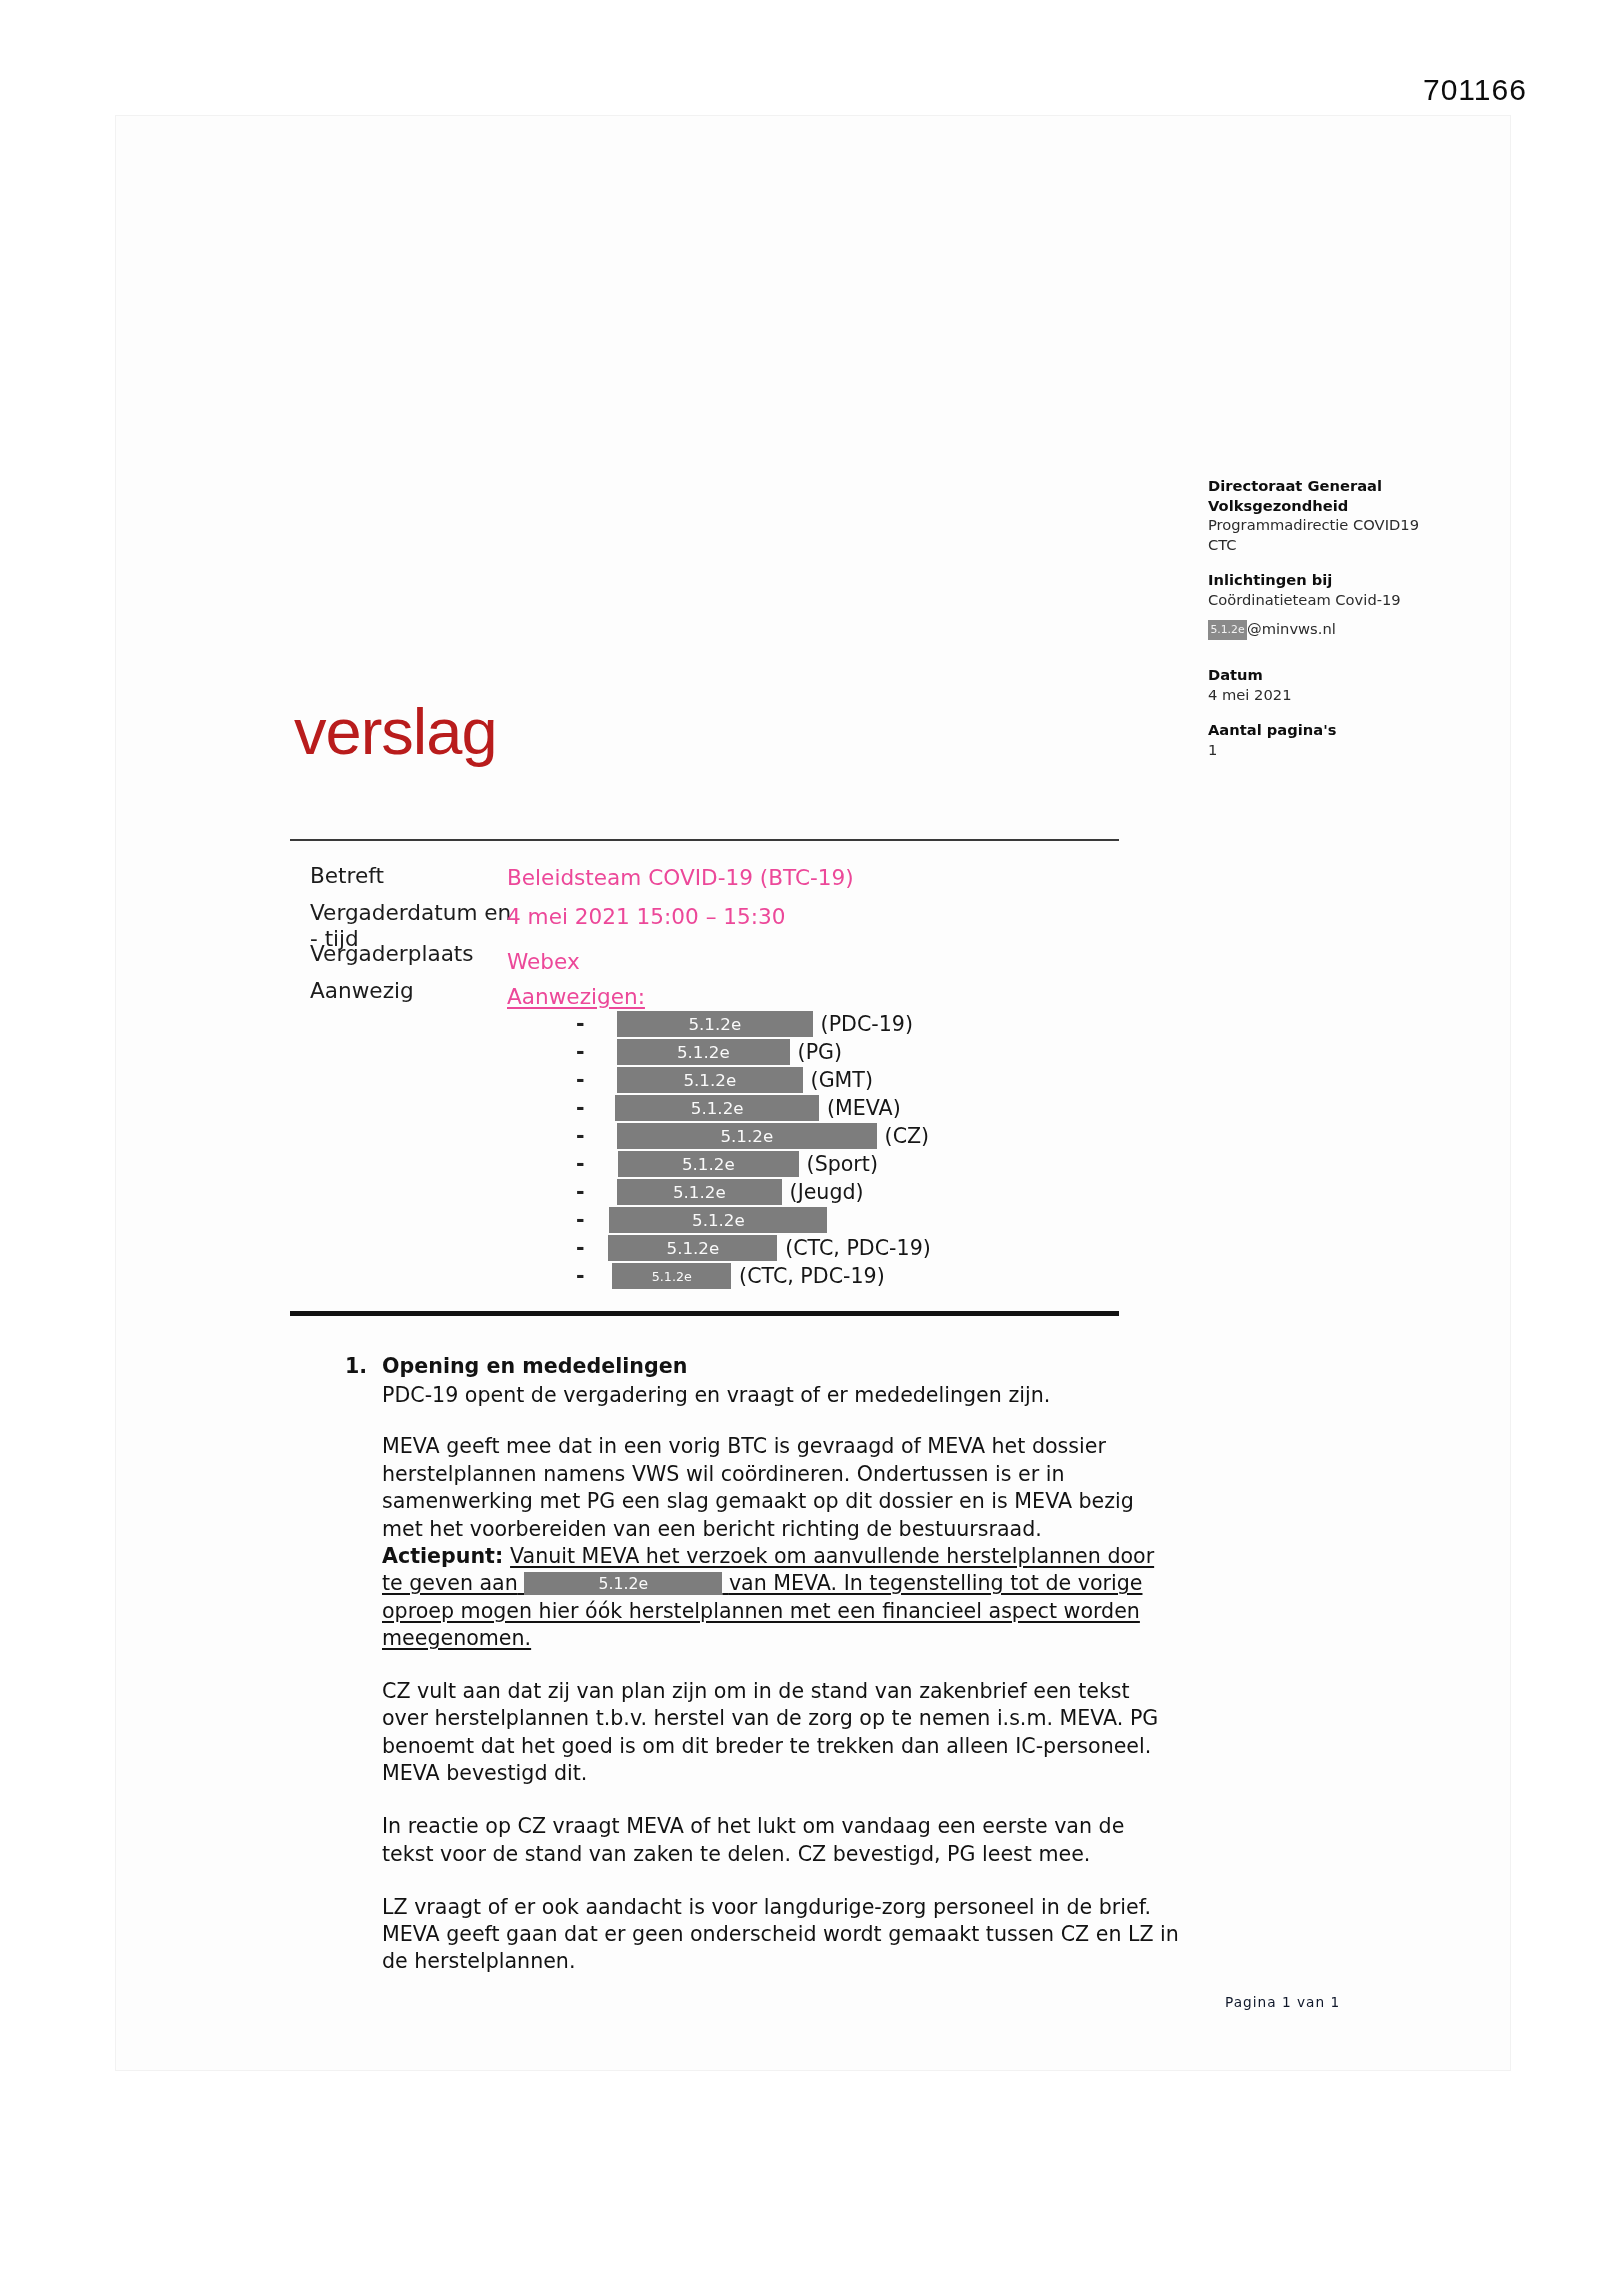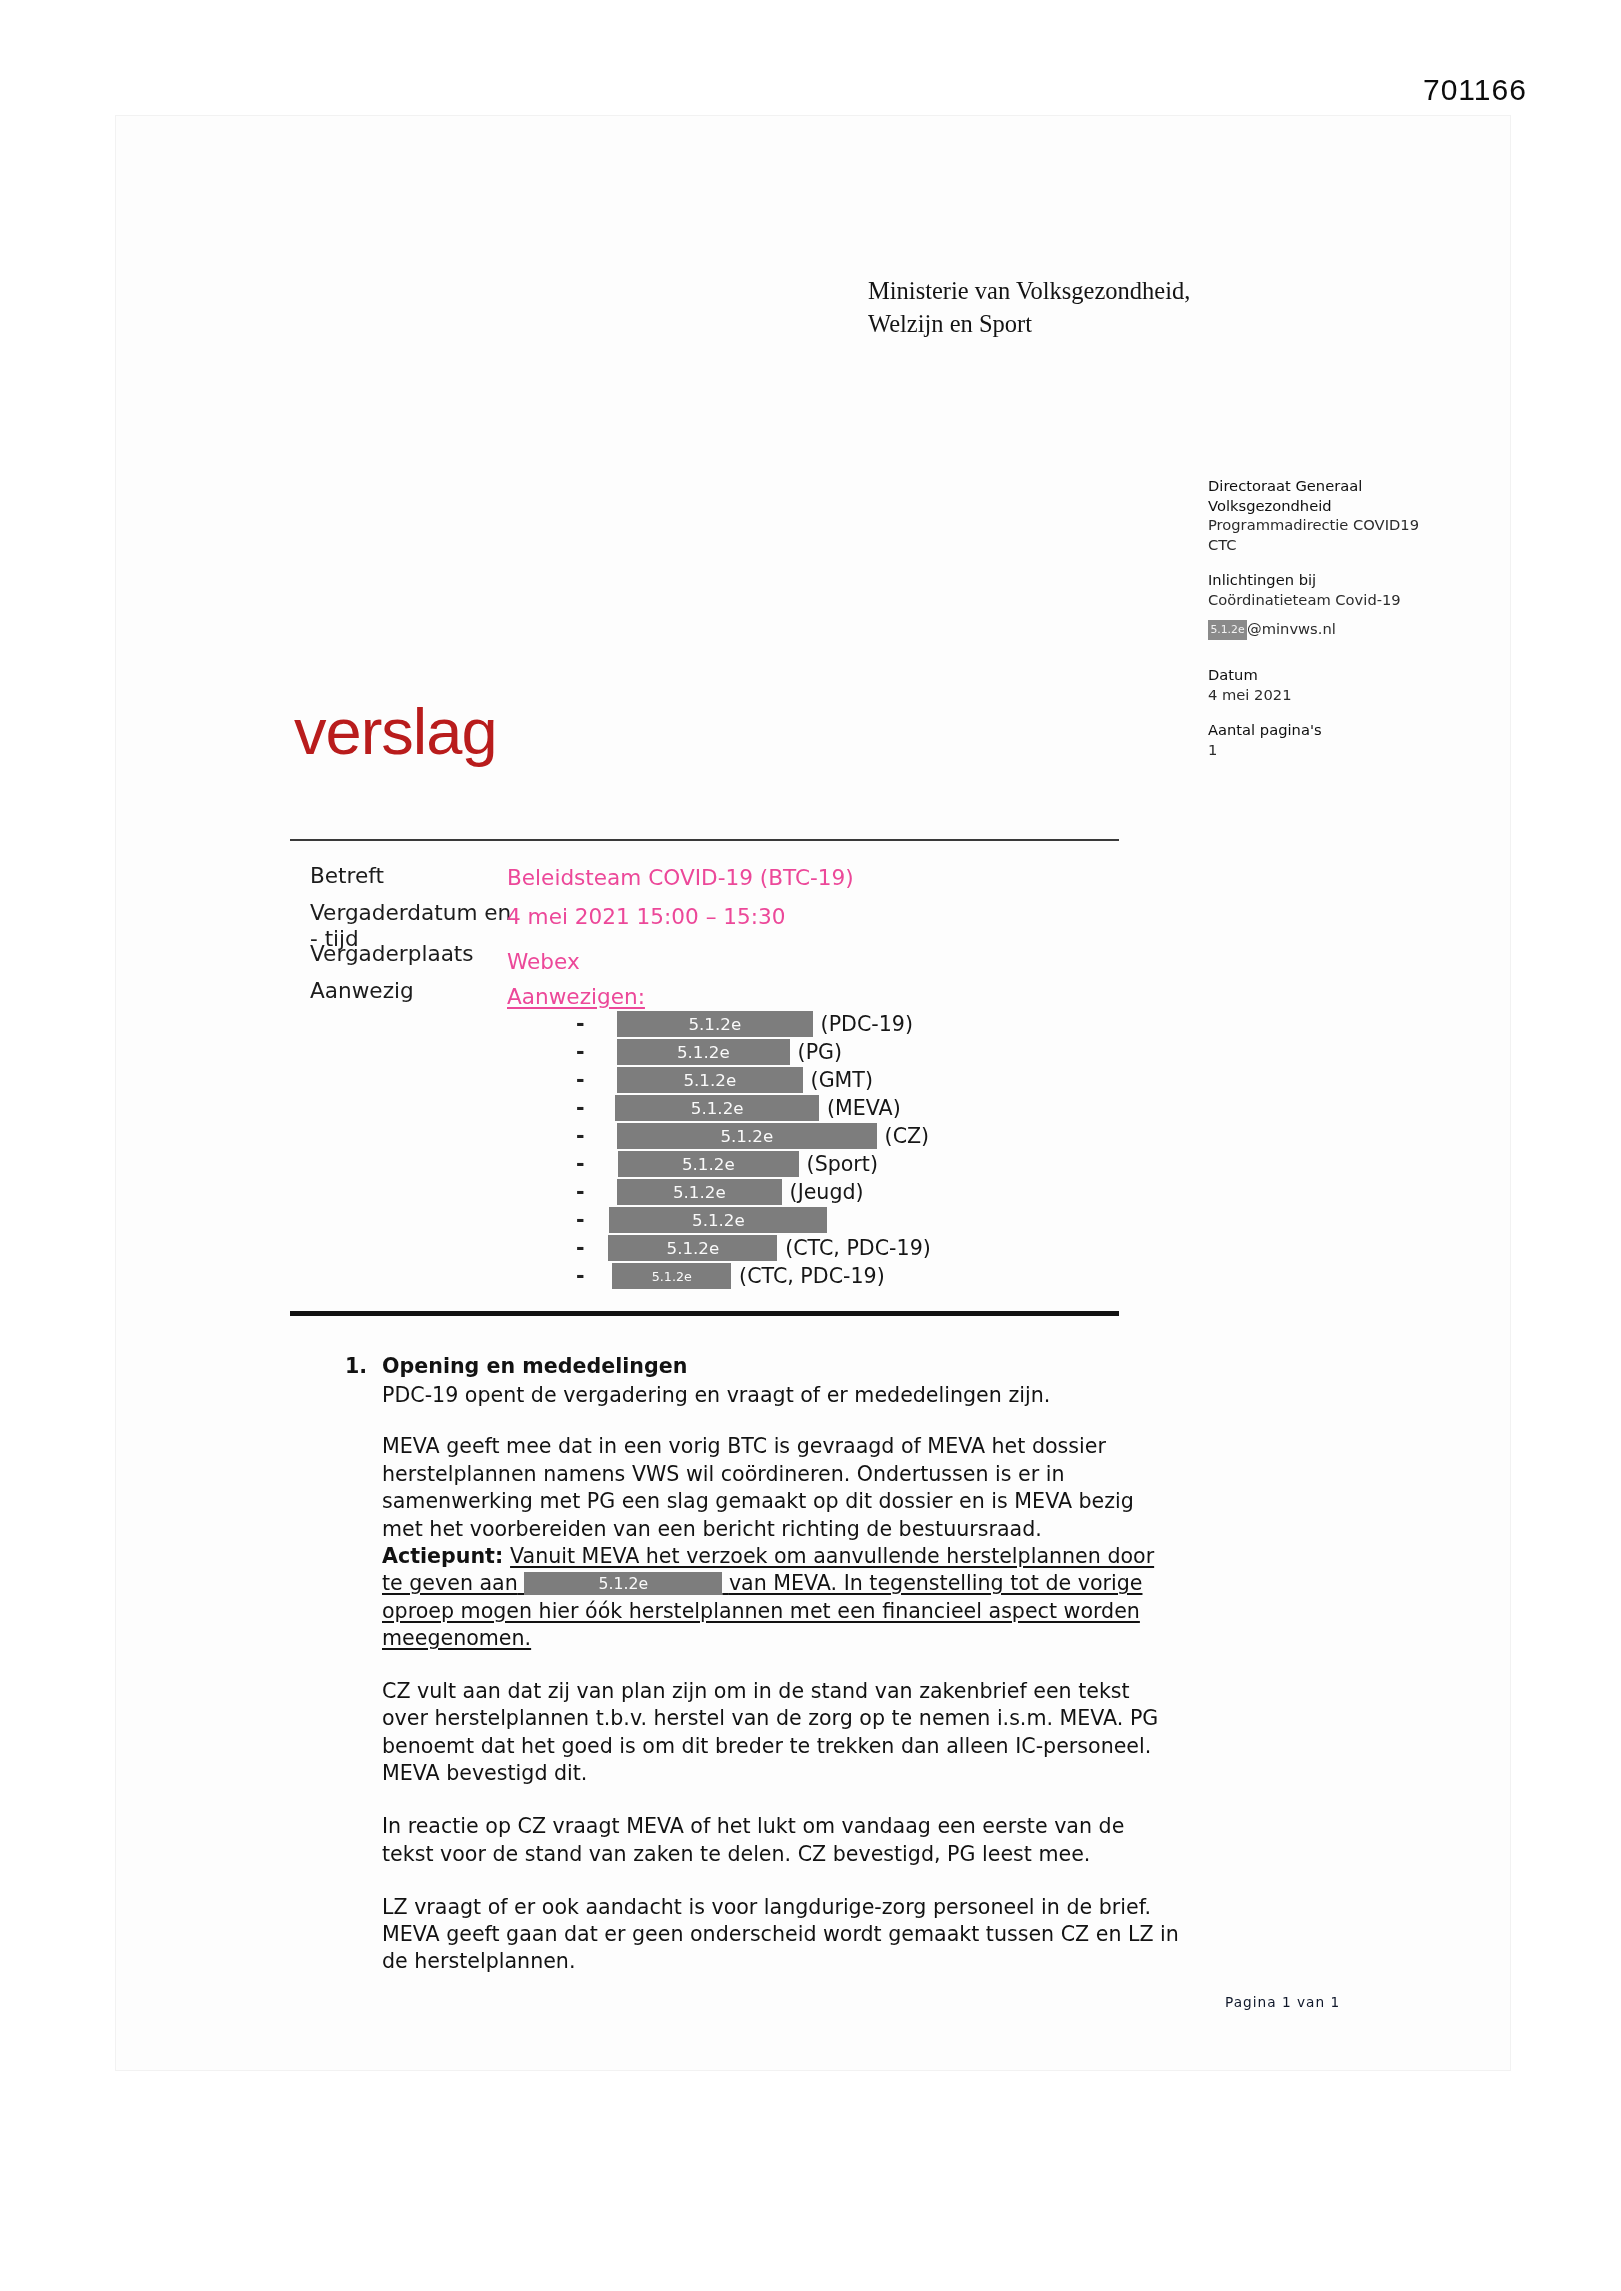--- a/index.html
+++ b/index.html
@@ -12,21 +12,21 @@
   #page-rect { left:115px; top:115px; width:1396px; height:1956px;
                background:#fdfdfd; border:1px solid #f2f2f2; }
 
   #doc-number { left:1423px; top:73px; font-family:"Liberation Sans", sans-serif;
                 font-size:30px; color:#0c0c0c; letter-spacing:1px; }
 
   #ministry { left:868px; top:274px; font-family:"Liberation Serif", serif;
               font-size:24.5px; line-height:33px; color:#141414; }
 
   #sidebar { left:1208px; top:476px; width:314px; font-size:14.7px; line-height:19.6px; color:#2b2b2b; }
-  #sidebar .sb-bold { font-weight:normal; color:#0e0e0e; }
+  #sidebar .sb-bold { font-weight:bold; color:#0e0e0e; }
   #sidebar .gap-s { height:9.8px; }
   #sidebar .gap-m { height:15.7px; }
   #sidebar .gap-l { height:25.5px; }
   .redact-mini { display:inline-block; width:39px; height:19.6px; overflow:hidden;
                  background:#8a8a8a; color:#f4f4f4; font-size:10.8px; line-height:19.6px;
                  text-align:center; vertical-align:middle; }
 
   #page-title { left:294px; top:694px; font-family:"Liberation Sans", sans-serif;
                 font-size:65px; font-weight:400; color:#b91c1c; letter-spacing:-1px; }
 
@@ -61,24 +61,20 @@
 </style>
 </head>
 <body>
 
 <div id="canvas">
 
   <div id="page-rect" class="abs"></div>
 
   <div id="doc-number" class="abs">701166</div>
 
-  <div id="ministry" class="abs">
-    <div>Ministerie van Volksgezondheid,</div>
-    <div>Welzijn en Sport</div>
-  </div>
 
   <div id="sidebar" class="abs">
     <div class="sb-bold">Directoraat Generaal</div>
     <div class="sb-bold">Volksgezondheid</div>
     <div>Programmadirectie COVID19</div>
     <div>CTC</div>
     <div class="gap-m"></div>
     <div class="sb-bold">Inlichtingen bij</div>
     <div>Coördinatieteam Covid-19</div>
     <div class="gap-s"></div>

